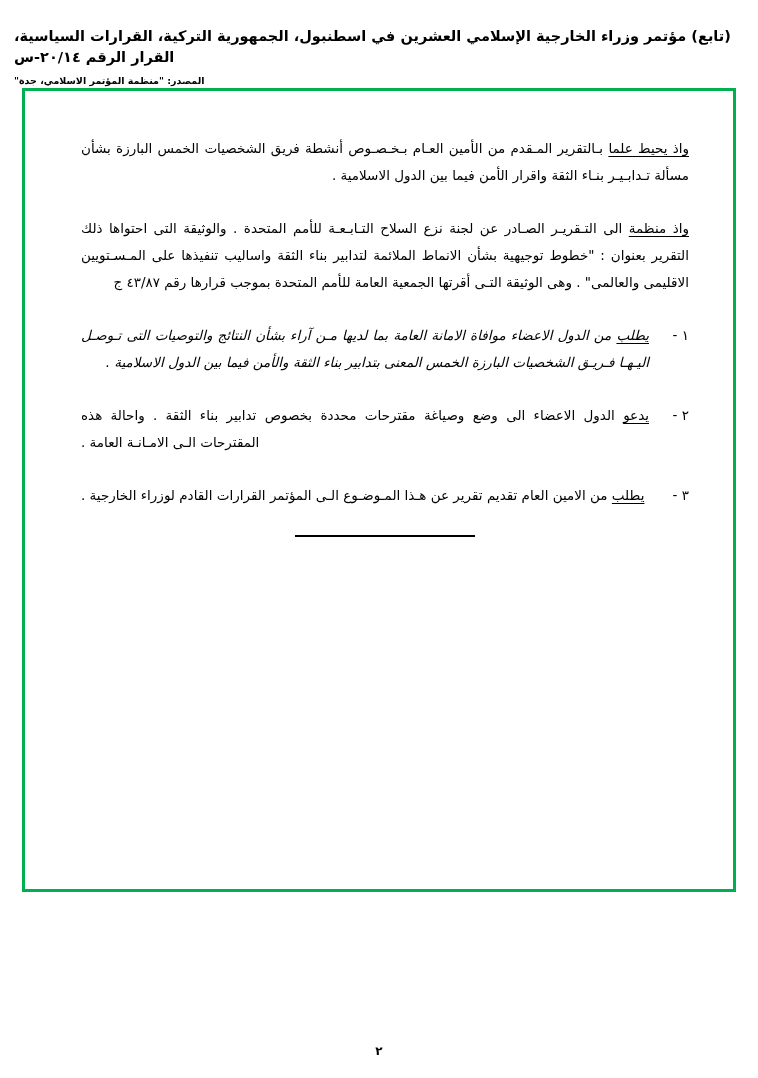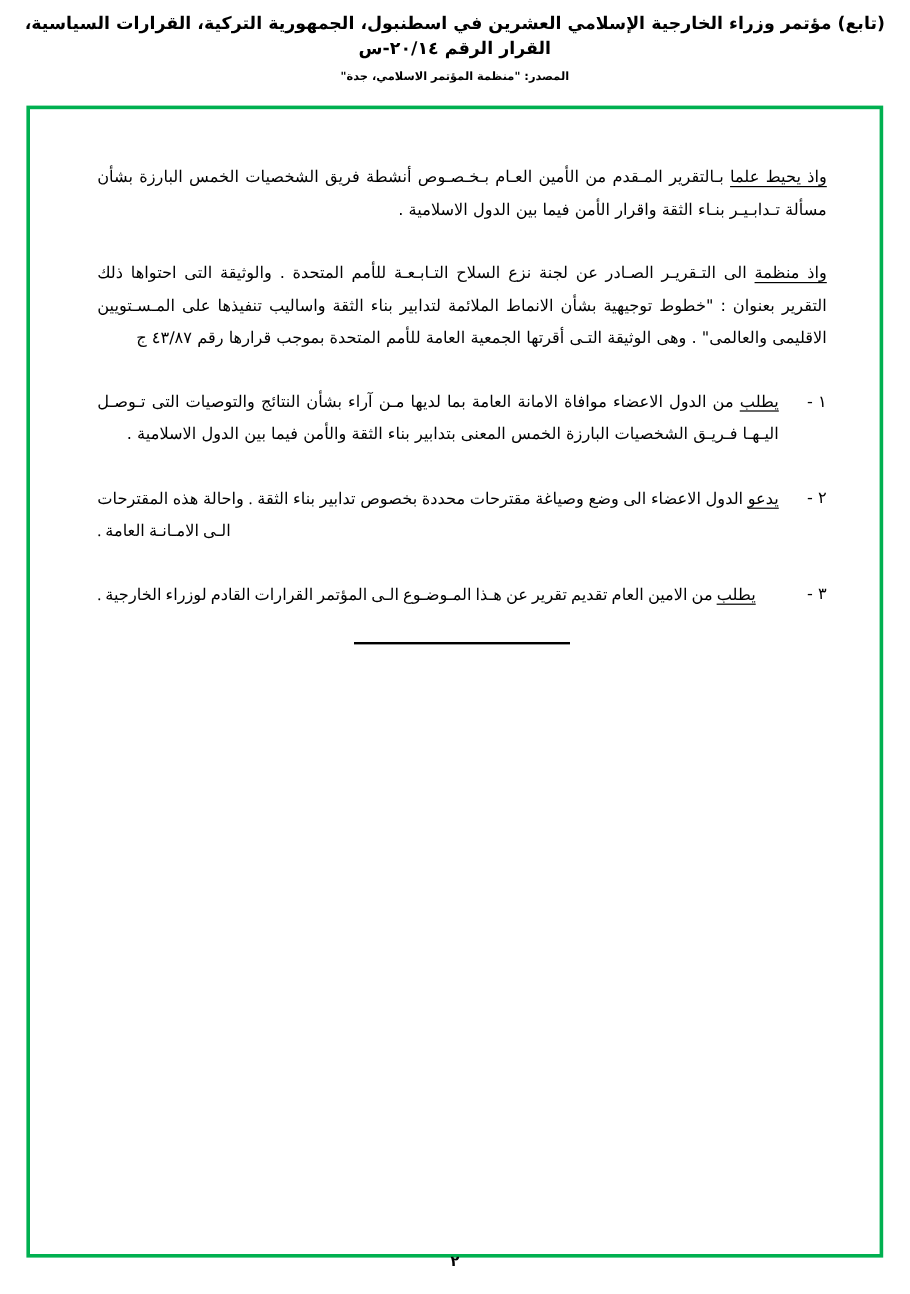--- a/index.html
+++ b/index.html
@@ -17,24 +17,24 @@
   }
 
   .page {
     position: absolute;
     inset: 0;
   }
 
   
   .header {
     position: absolute;
-    top: 10px;
+    top: 26px;
     left: 0;
     right: 0;
-    text-align: center;
+    text-align: left;
     padding: 0 14px;
   }
   .header-title {
     font-size: 14.5px;
     font-weight: bold;
     line-height: 1.45;
     direction: rtl;
     unicode-bidi: embed;
     letter-spacing: 0px;
   }
@@ -45,21 +45,21 @@
     direction: rtl;
     unicode-bidi: embed;
   }
 
   
   .frame {
     position: absolute;
     top: 88px;
     left: 22px;
     width: 714px;
-    height: 960px;
+    height: 804px;
     border: 3px solid #00b050;
     box-sizing: border-box;
     background: #ffffff;
   }
 
   .content {
     position: absolute;
     top: 44px;
     right: 44px;
     left: 56px;
@@ -99,22 +99,22 @@
     white-space: nowrap;
   }
   .clause-body {
     flex: 1 1 auto;
     font-size: 13.5px;
     line-height: 2.0;
     text-align: justify;
     text-align-last: justify;
     letter-spacing: 0.6px;
   }
-  .clause-body.last-right { text-align-last: right; }
-  .clause-body.last-left  { text-align-last: left; font-family: Liberation Serif, serif; }
+  .clause-body.last-right { text-align-last: right; font-style: italic; }
+  .clause-body.last-left  { text-align-last: left; }
 
   .rule {
     width: 180px;
     height: 0;
     border-top: 2px solid #000;
     margin: 14px auto 0 auto;
   }
 
   
   .footer {

